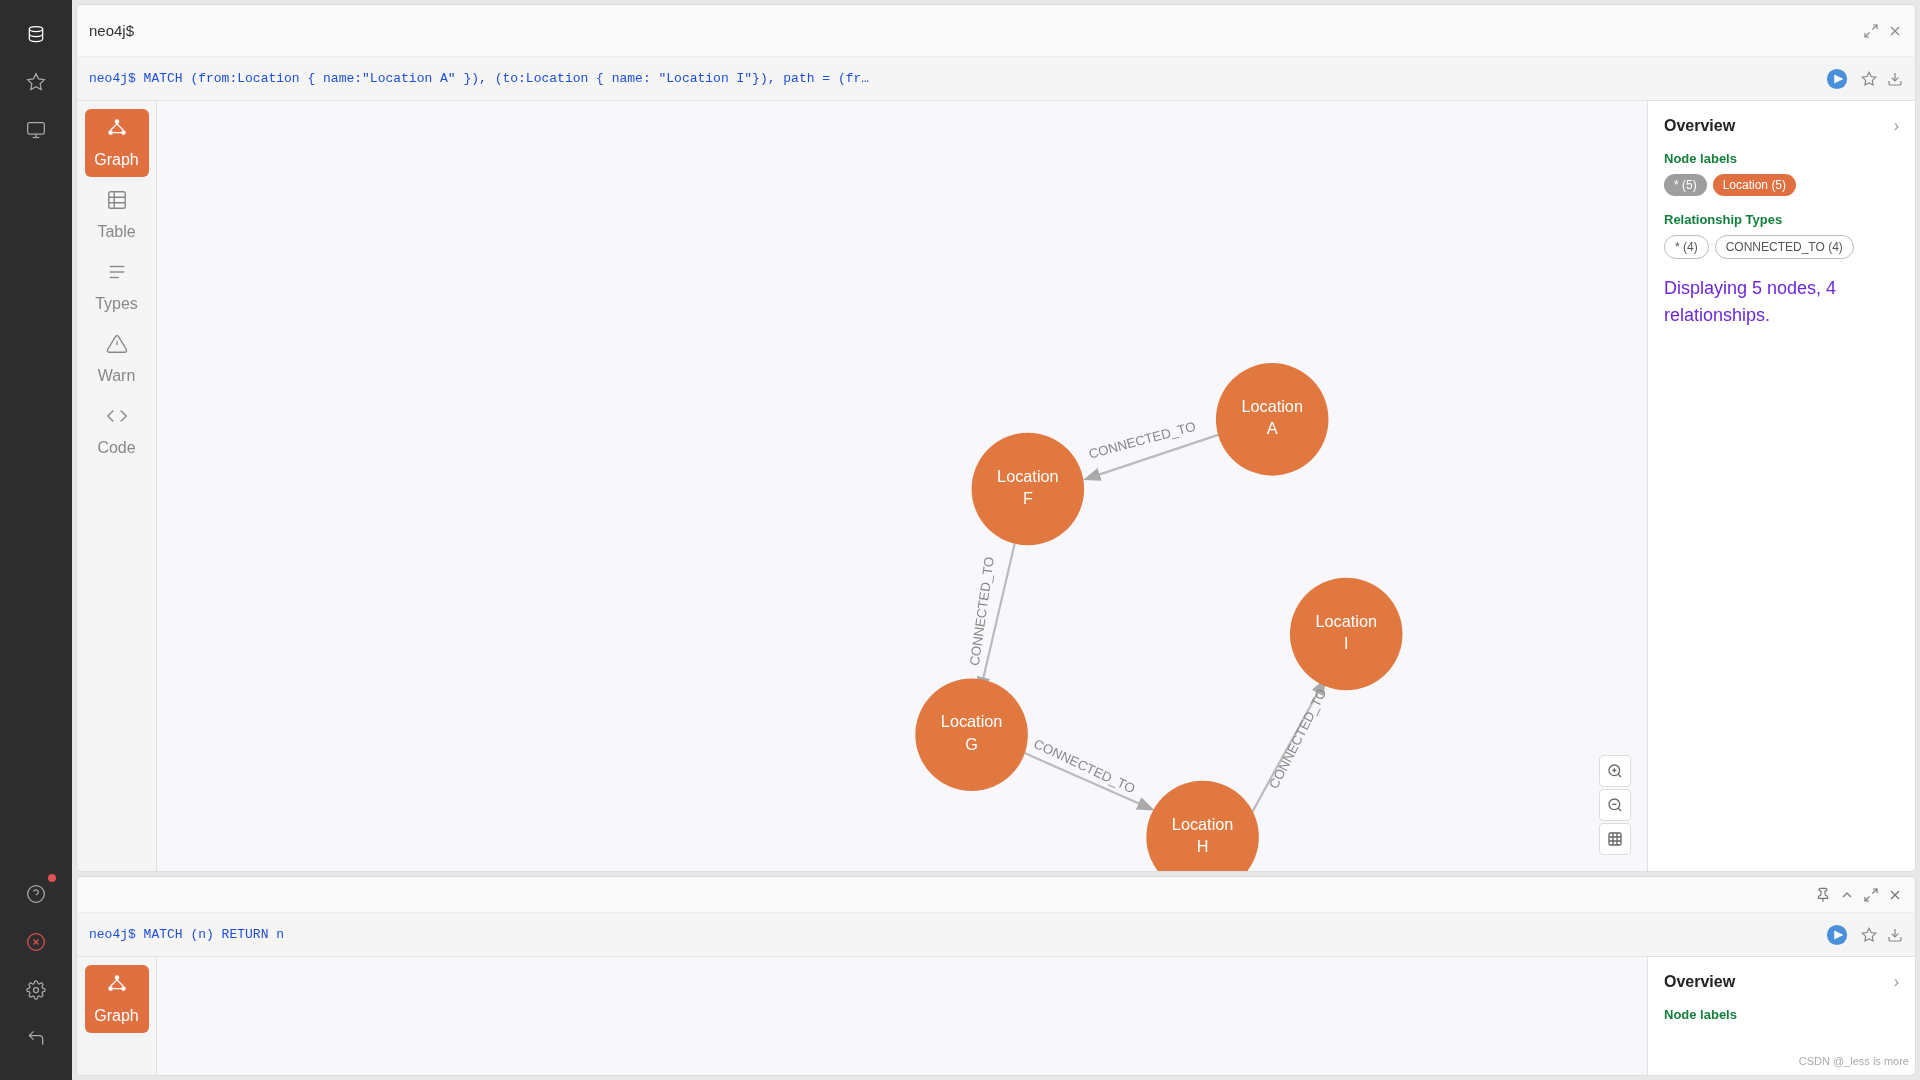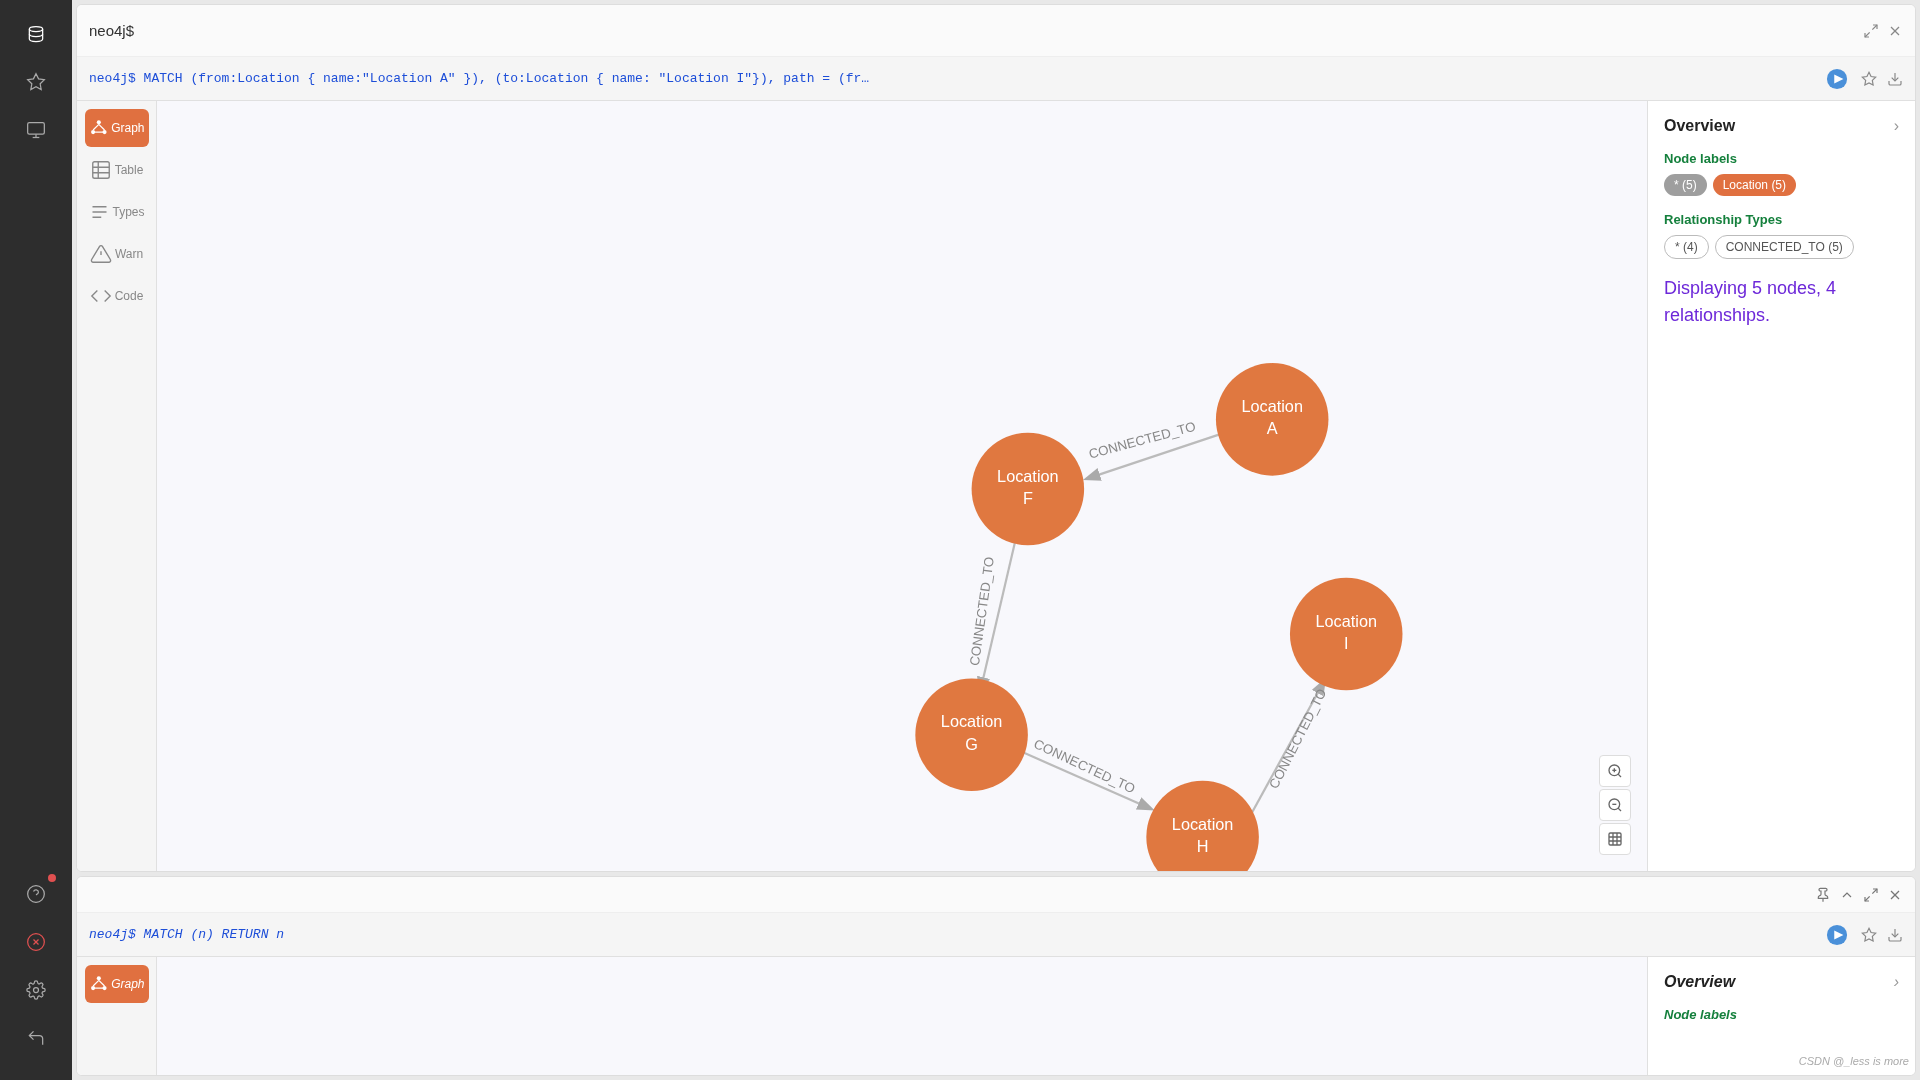--- a/index.html
+++ b/index.html
@@ -175,29 +175,29 @@
       display: flex;
       flex-direction: column;
       align-items: center;
       padding: 8px 0;
       gap: 4px;
       flex-shrink: 0;
     }
     .view-tab {
       width: 64px;
       display: flex;
-      flex-direction: row;
+      flex-direction: column;
       align-items: center;
       justify-content: center;
       padding: 8px 4px;
       border-radius: 6px;
       cursor: pointer;
       color: #888;
-      font-size: 12px;
-      gap: 3px;
+      font-size: 16px;
+      gap: 12px;
     }
     .view-tab.active {
       background: #e07040;
       color: #fff;
     }
     .view-tab svg { width: 22px; height: 22px; fill: none; stroke: currentColor; stroke-width: 1.5; }
 
     
     .graph-area {
       flex: 1;
@@ -294,21 +294,20 @@
     .overview-desc {
       font-size: 18px;
       color: #6d28d9;
       line-height: 1.5;
     }
 
     
     .panel-2 {
       flex: 0 0 auto;
       height: 200px;
-      font-style: italic;
     }
 
     
     .panel-header-extra {
       display: flex;
       align-items: center;
       gap: 8px;
     }
     .panel-header-extra svg {
       width: 16px; height: 16px;
@@ -569,21 +568,21 @@
 
         <div class="overview-section-title">Node labels</div>
         <div class="overview-badges">
           <span class="badge badge-gray">* (5)</span>
           <span class="badge badge-orange">Location (5)</span>
         </div>
 
         <div class="overview-section-title">Relationship Types</div>
         <div class="overview-badges">
           <span class="badge badge-outline">* (4)</span>
-          <span class="badge badge-outline">CONNECTED_TO (5)</span>
+          <span class="badge badge-outline">CONNECTED_TO (4)</span>
         </div>
 
         <p class="overview-desc">Displaying 5 nodes, 4 relationships.</p>
       </div>
     </div>
   </div>
 
   <div class="panel panel-2">
 
     <div style="display:flex;align-items:center;padding:0 12px;height:36px;background:#fafafa;border-bottom:1px solid #eee;justify-content:flex-end;">

